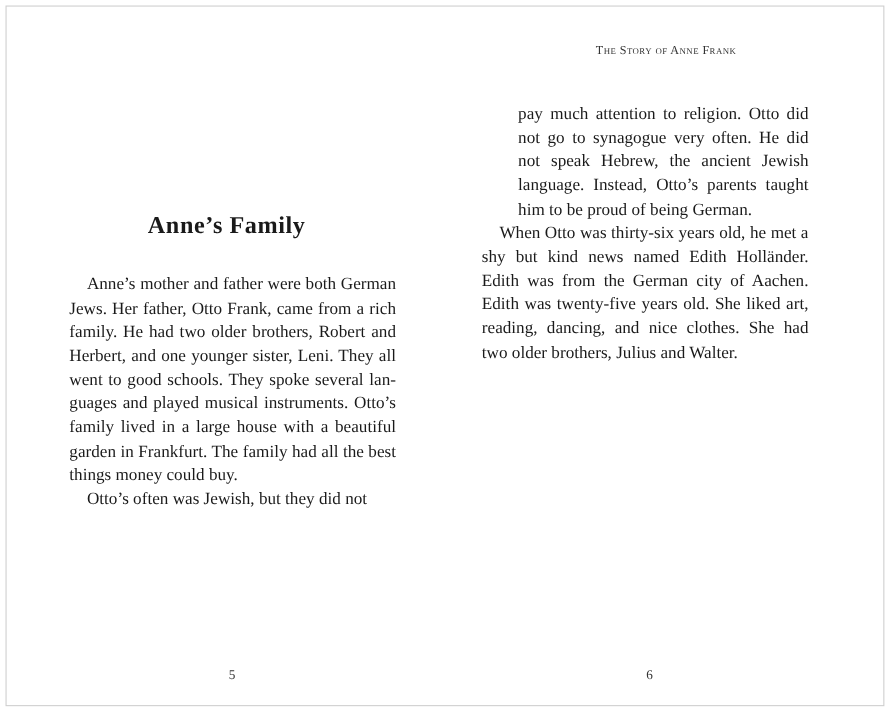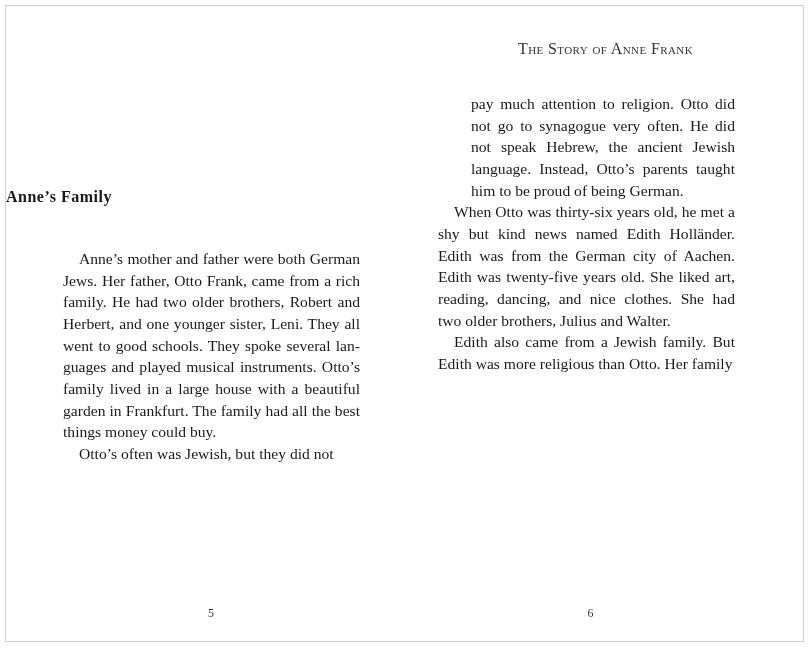--- a/index.html
+++ b/index.html
@@ -33,32 +33,32 @@
   .page-left { left: 0; width: 400px; }
   .page-right { left: 400px; width: 399px; }
 
   .running-head {
     position: absolute;
     top: 34px;
     left: 0;
     width: 100%;
     text-align: center;
     font-variant: small-caps;
-    font-size: 16px;
+    font-size: 11px;
     letter-spacing: 0.4px;
     color: #333333;
   }
   .chapter-title {
     position: absolute;
     top: 171px;
     left: 0;
     width: 100%;
-    text-align: left;
+    text-align: center;
     font-weight: bold;
-    font-size: 16px;
+    font-size: 22px;
     letter-spacing: 0.5px;
     color: #1a1a1a;
   }
   .text-block {
     position: absolute;
     width: 297px;
     font-size: 15.6px;
     line-height: 21.65px;
     text-align: justify;
   }
@@ -97,18 +97,17 @@
       <p class="para">Otto’s often was Jewish, but they did not</p>
     </div>
     <div class="page-number">5</div>
   </div>
 
   <div class="page page-right">
     <div class="running-head">The Story of Anne Frank</div>
     <div class="text-block">
       <p class="para continued">pay much attention to religion. Otto did not go to synagogue very often. He did not speak Hebrew, the ancient Jewish language. Instead, Otto’s parents taught him to be proud of being German.</p>
       <p class="para">When Otto was thirty-six years old, he met a shy but kind news named Edith Holländer. Edith was from the German city of Aachen. Edith was twenty-five years old. She liked art, reading, dancing, and nice clothes. She had two older brothers, Julius and Walter.</p>
-      <p class="para">Edith also came from a Jewish family. But Edith was more religious than Otto. Her family</p>
     </div>
     <div class="page-number">6</div>
   </div>
 
 </div>
 
 </body></html>

